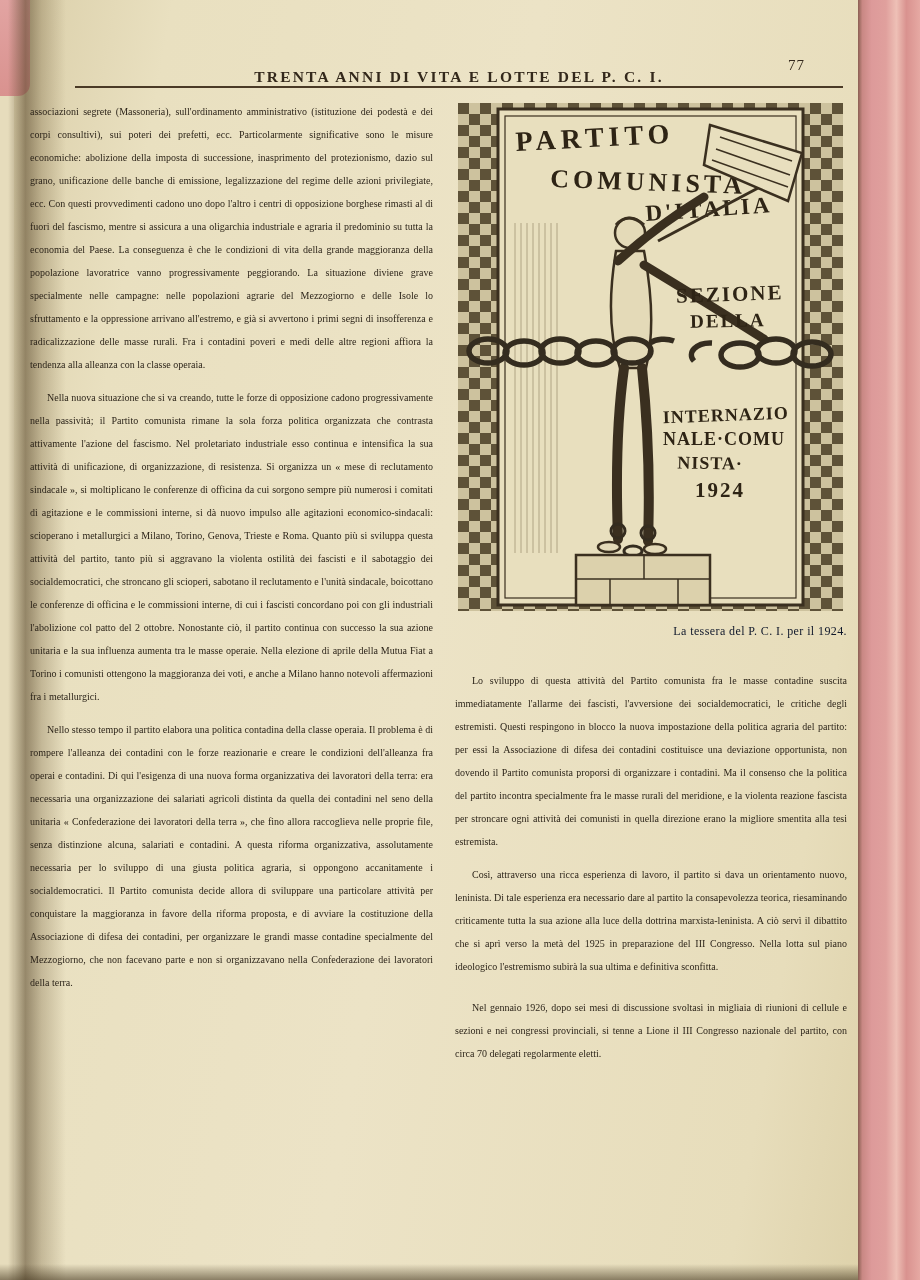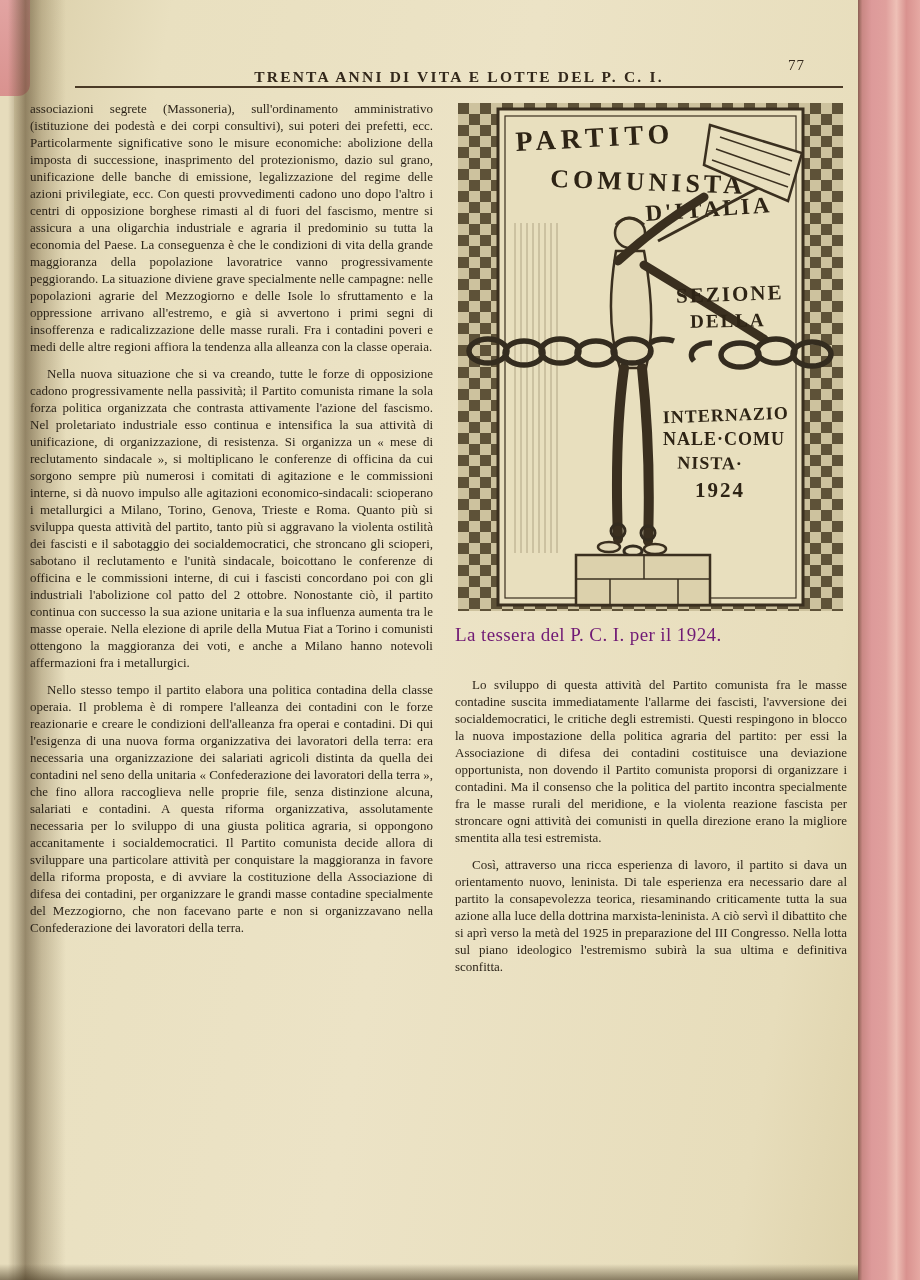--- a/index.html
+++ b/index.html
@@ -39,28 +39,28 @@
     position:absolute;right:38px;top:1px;font-size:15px;color:#33281b;letter-spacing:1px;
   }
   .header-rule{
     position:absolute;left:75px;top:86px;width:768px;height:0;
     border-top:2px solid #4a3a26;
   }
   .col{position:absolute;top:100px;color:#2d251a;}
   .col-left{left:30px;width:403px;}
   .col-right{left:455px;width:392px;}
   .col p{
-    margin:0 0 10px 0;text-align:justify;font-size:13px;line-height:17px;
+    margin:0 0 10px 0;text-align:justify;font-size:10px;line-height:23px;
     text-indent:17px;
   }
   .col p.no-indent{text-indent:0;}
   .figure-wrap{width:385px;margin:3px 0 0 3px;}
   .figure-wrap svg{display:block;}
   .caption{
-    display:block;text-align:left;font-size:19px;color:#701a75;
+    display:block;text-align:right;font-size:12px;color:#0f172a;
     margin:13px 0 0 0;letter-spacing:0.4px;
   }
   .right-text{margin-top:30px;}
   .right-text p.gap-lg{margin-top:18px;}
   svg text{font-family:"Liberation Serif","DejaVu Serif",serif;}
 </style>
 </head>
 <body>
 
 <div class="scan">
@@ -171,16 +171,17 @@
           <text x="262" y="394" font-size="21" letter-spacing="2">1924</text>
         </g>
       </svg>
     </div>
 
     <span class="caption">La tessera del P. C. I. per il 1924.</span>
 
     <div class="right-text">
       <p>Lo sviluppo di questa attività del Partito comunista fra le masse contadine suscita immediatamente l'allarme dei fascisti, l'avversione dei socialdemocratici, le critiche degli estremisti. Questi respingono in blocco la nuova impostazione della politica agraria del partito: per essi la Associazione di difesa dei contadini costituisce una deviazione opportunista, non dovendo il Partito comunista proporsi di organizzare i contadini. Ma il consenso che la politica del partito incontra specialmente fra le masse rurali del meridione, e la violenta reazione fascista per stroncare ogni attività dei comunisti in quella direzione erano la migliore smentita alla tesi estremista.</p>
       <p>Così, attraverso una ricca esperienza di lavoro, il partito si dava un orientamento nuovo, leninista. Di tale esperienza era necessario dare al partito la consapevolezza teorica, riesaminando criticamente tutta la sua azione alla luce della dottrina marxista-leninista. A ciò servì il dibattito che si aprì verso la metà del 1925 in preparazione del III Congresso. Nella lotta sul piano ideologico l'estremismo subirà la sua ultima e definitiva sconfitta.</p>
+      <p class="gap-lg">Nel gennaio 1926, dopo sei mesi di discussione svoltasi in migliaia di riunioni di cellule e sezioni e nei congressi provinciali, si tenne a Lione il III Congresso nazionale del partito, con circa 70 delegati regolarmente eletti.</p>
     </div>
   </div>
 
 </div>
 
 </body></html>

